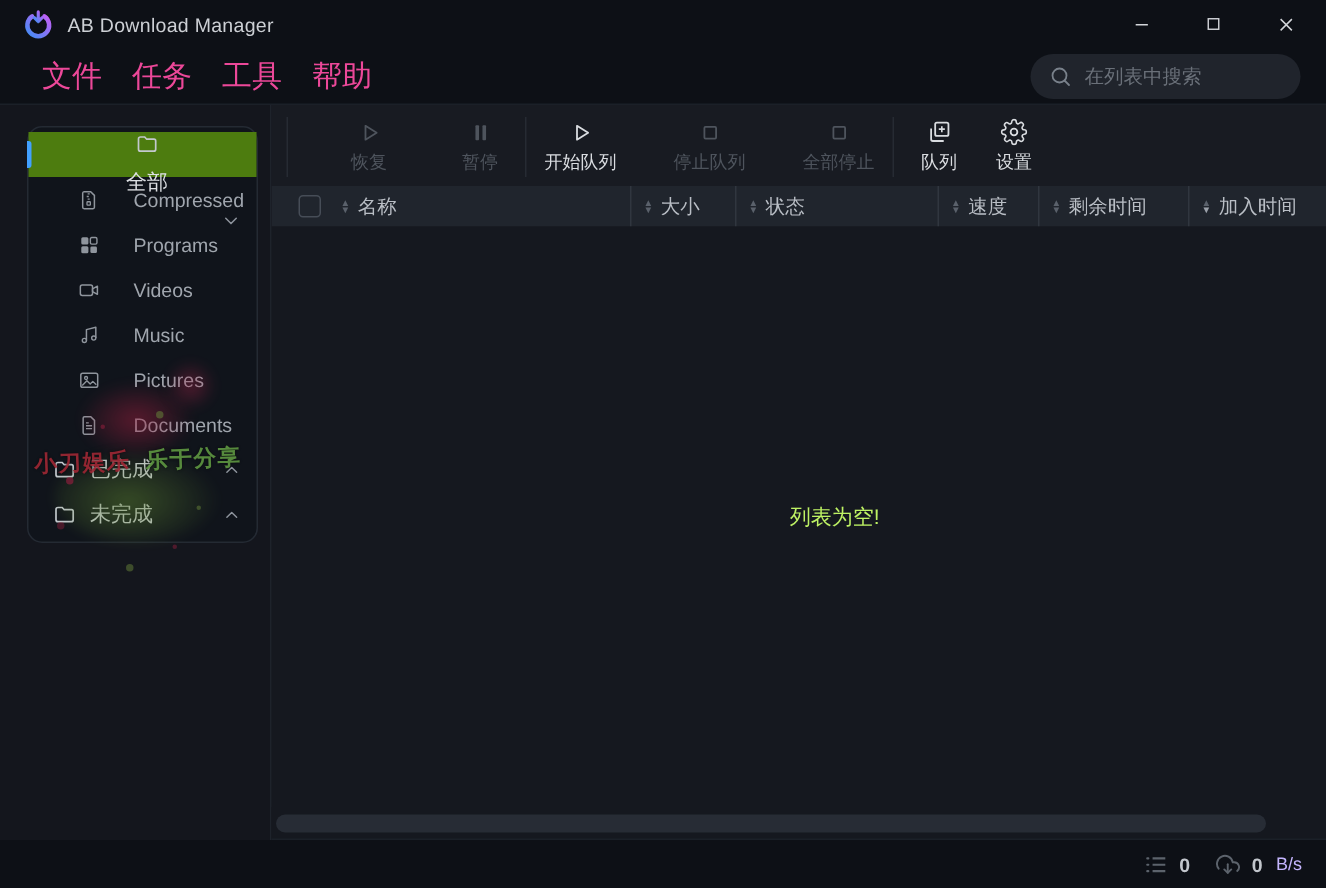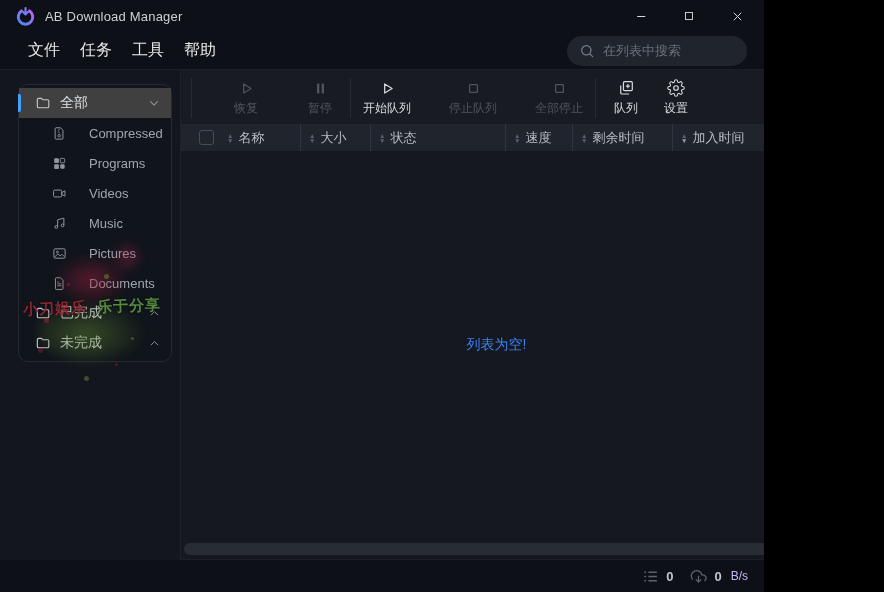--- a/index.html
+++ b/index.html
@@ -1,34 +1,34 @@
 <!DOCTYPE html>
 <html><head>
 <meta charset="utf-8">
 <style>
   * { margin:0; padding:0; box-sizing:border-box; }
   html,body { background:#000; }
   body { font-family:"Liberation Sans","DejaVu Sans",sans-serif; }
   .window {
-    position:relative; width:764px; height:592px; overflow:hidden;
+    position:relative; width:884px; height:592px; overflow:hidden;
     background:#0d1016; color:#d5d8dd; font-size:13px;
     display:flex; flex-direction:column;
   }
   svg { display:block; }
 
   
   .titlebar { height:32px; flex:0 0 32px; display:flex; align-items:center; padding:0 12px 0 15px; }
   .titlebar .logo { margin-right:9px; }
   .titlebar .app-title { font-size:13px; color:#cdd0d5; letter-spacing:.2px; }
   .win-controls { margin-left:auto; display:flex; align-items:center; gap:18px; }
   .win-btn { width:30px; height:26px; display:flex; align-items:center; justify-content:center; color:#d3d6da; cursor:default; }
 
   
   .menubar { height:38px; flex:0 0 38px; display:flex; align-items:center; padding:0 17px 0 18px; border-bottom:1px solid #1b2028; }
-  .menu-item { padding:6px 10px; font-size:16px; color:#e5e5e5; border-radius:5px; }
+  .menu-item { padding:6px 10px; font-size:20px; color:#ec4899; border-radius:5px; }
   .search-box {
     margin-left:auto; width:180px; height:30px; border-radius:15px;
     background:#20242c; display:flex; align-items:center; padding:0 12px; gap:8px; color:#79818b;
   }
   .search-box input {
     background:transparent; border:none; outline:none; color:#aab0b8;
     font-size:13px; width:100%; font-family:inherit;
   }
   .search-box input::placeholder { color:#6a7079; }
 
@@ -37,21 +37,21 @@
   .left-col { position:relative; width:181px; flex:0 0 181px; background:#14161d; border-right:1px solid #1e232b; }
   .main-col { flex:1 1 auto; display:flex; flex-direction:column; background:#181b22; min-width:0; }
 
   
   .sidebar-panel {
     position:absolute; left:18px; top:14px; width:154px;
     background:#10141b; border:1px solid #242a33; border-radius:10px; padding:3px 0;
   }
   .side-row { position:relative; height:30px; display:flex; align-items:center; gap:9px; padding:0 10px 0 16px; color:#c3c8ce; }
   .side-row .chev { margin-left:auto; color:#8d939c; }
-  .side-row.selected { background:#404040; }
+  .side-row.selected { background:#4d7c0f;flex-direction:column; }
   .sel-bar { position:absolute; left:-1px; top:6px; width:3px; height:18px; border-radius:0 2px 2px 0; background:#42a0ff; }
   .side-row .row-label { font-size:14px; color:#dde0e4; }
   .cat-row { height:30px; display:flex; align-items:center; gap:9px; padding-left:33px; color:#8f959d; }
   .cat-row .cat-label { font-size:13px; color:#a0a6ae;margin-left:13px; }
   .grp-label { font-size:14px; color:#c9cdd2; }
 
   
   .watermark { position:absolute; left:14px; top:178px; width:152px; height:130px; pointer-events:none; opacity:.92; }
   .blob { position:absolute; border-radius:50%; filter:blur(4px); }
   .blob.b1 { left:38px; top:6px; width:78px; height:52px; background:radial-gradient(ellipse at 50% 50%, rgba(150,30,60,.6), rgba(150,30,60,0) 70%); }
@@ -94,21 +94,21 @@
   .col-speed { width:67px; flex:0 0 67px; border-left:1px solid #30363f; }
   .col-eta { width:100px; flex:0 0 100px; border-left:1px solid #30363f; }
   .col-added { width:92px; flex:0 0 92px; border-left:1px solid #30363f; }
   .sort { display:inline-flex; flex-direction:column; align-items:center; line-height:5px; font-size:6.5px; color:#5a616b; margin-right:2px; }
   .sort::before { content:"▲"; }
   .sort::after { content:"▼"; }
   .sort.desc::after { color:#9ba1aa; }
 
   
   .empty-area { flex:1 1 auto; background:#15181f; display:flex; align-items:center; justify-content:center; }
-  .empty-text { color:#3b82f6; font-size:14px;margin-left:48px; }
+  .empty-text { color:#bef264; font-size:14px;margin-left:48px; }
 
   
   .hscroll-zone { flex:0 0 22px; background:#15181f; position:relative; border-bottom:1px solid #1b2028; }
   .hscroll-thumb { position:absolute; left:3px; top:5px; width:660px; height:12px; border-radius:6px; background:#272c35; }
 
   
   .statusbar { height:32px; flex:0 0 32px; background:#0d1016; display:flex; align-items:center; justify-content:flex-end; padding:0 16px; gap:7px; }
   .sb-ico { color:#5c636c; display:flex; }
   .sb-num { color:#c2c6cc; font-size:13px; font-weight:bold; margin-right:10px; }
   .sb-num.last { margin-right:2px; }

